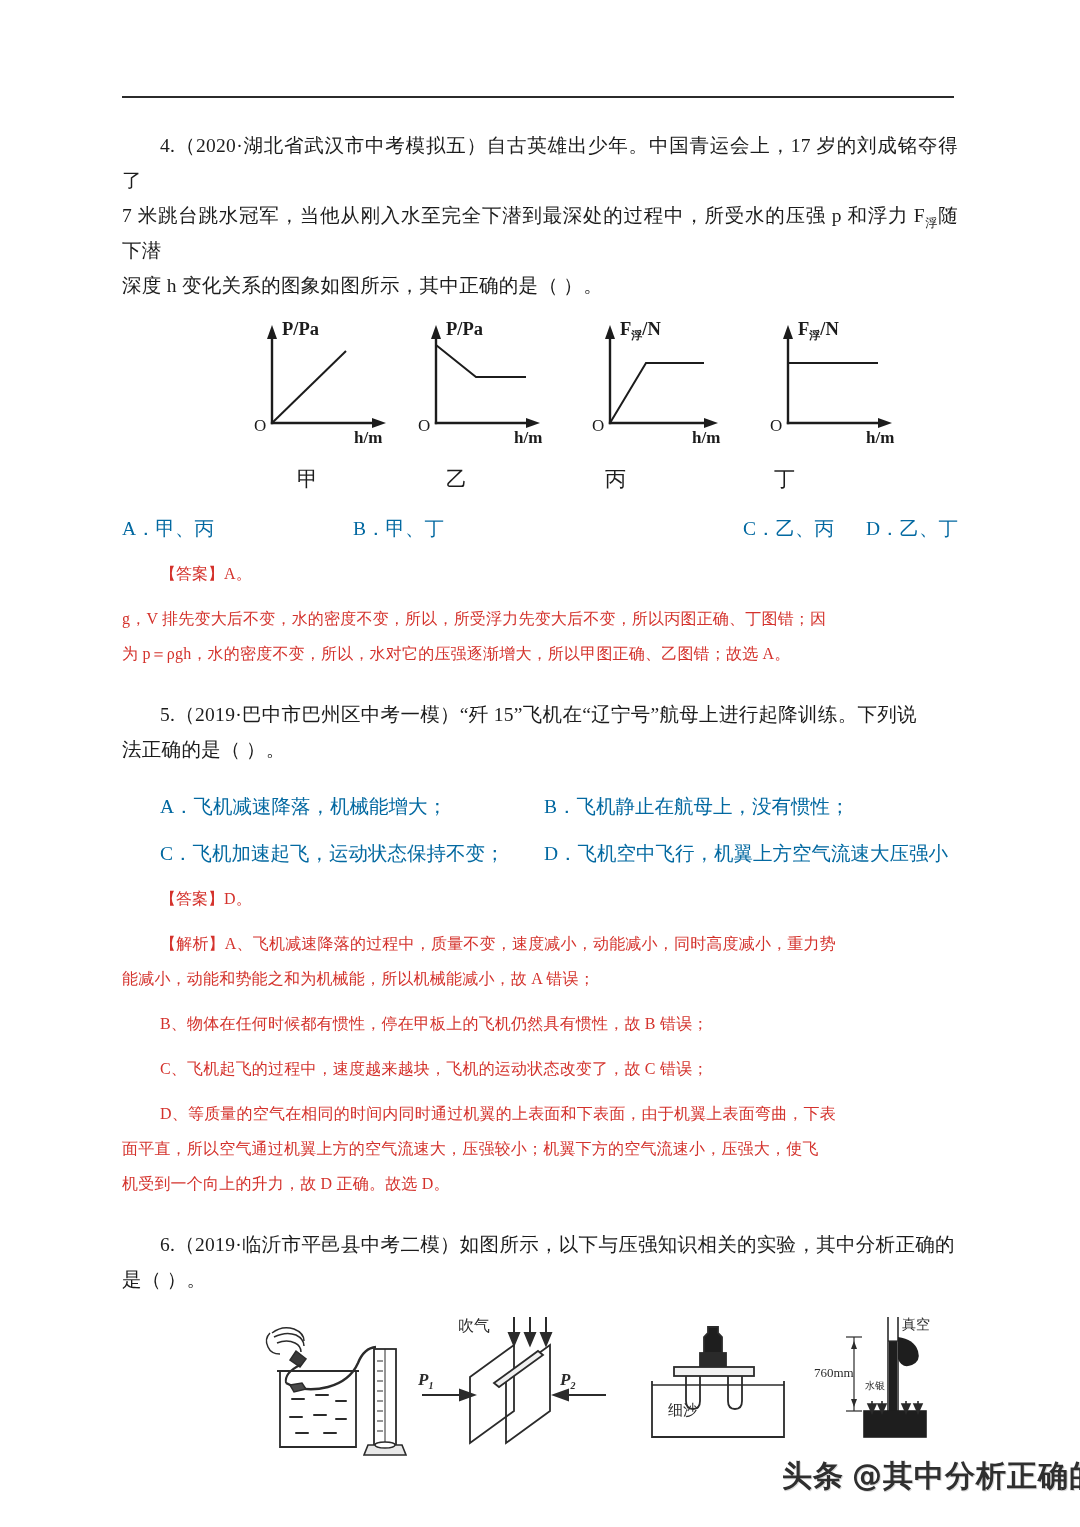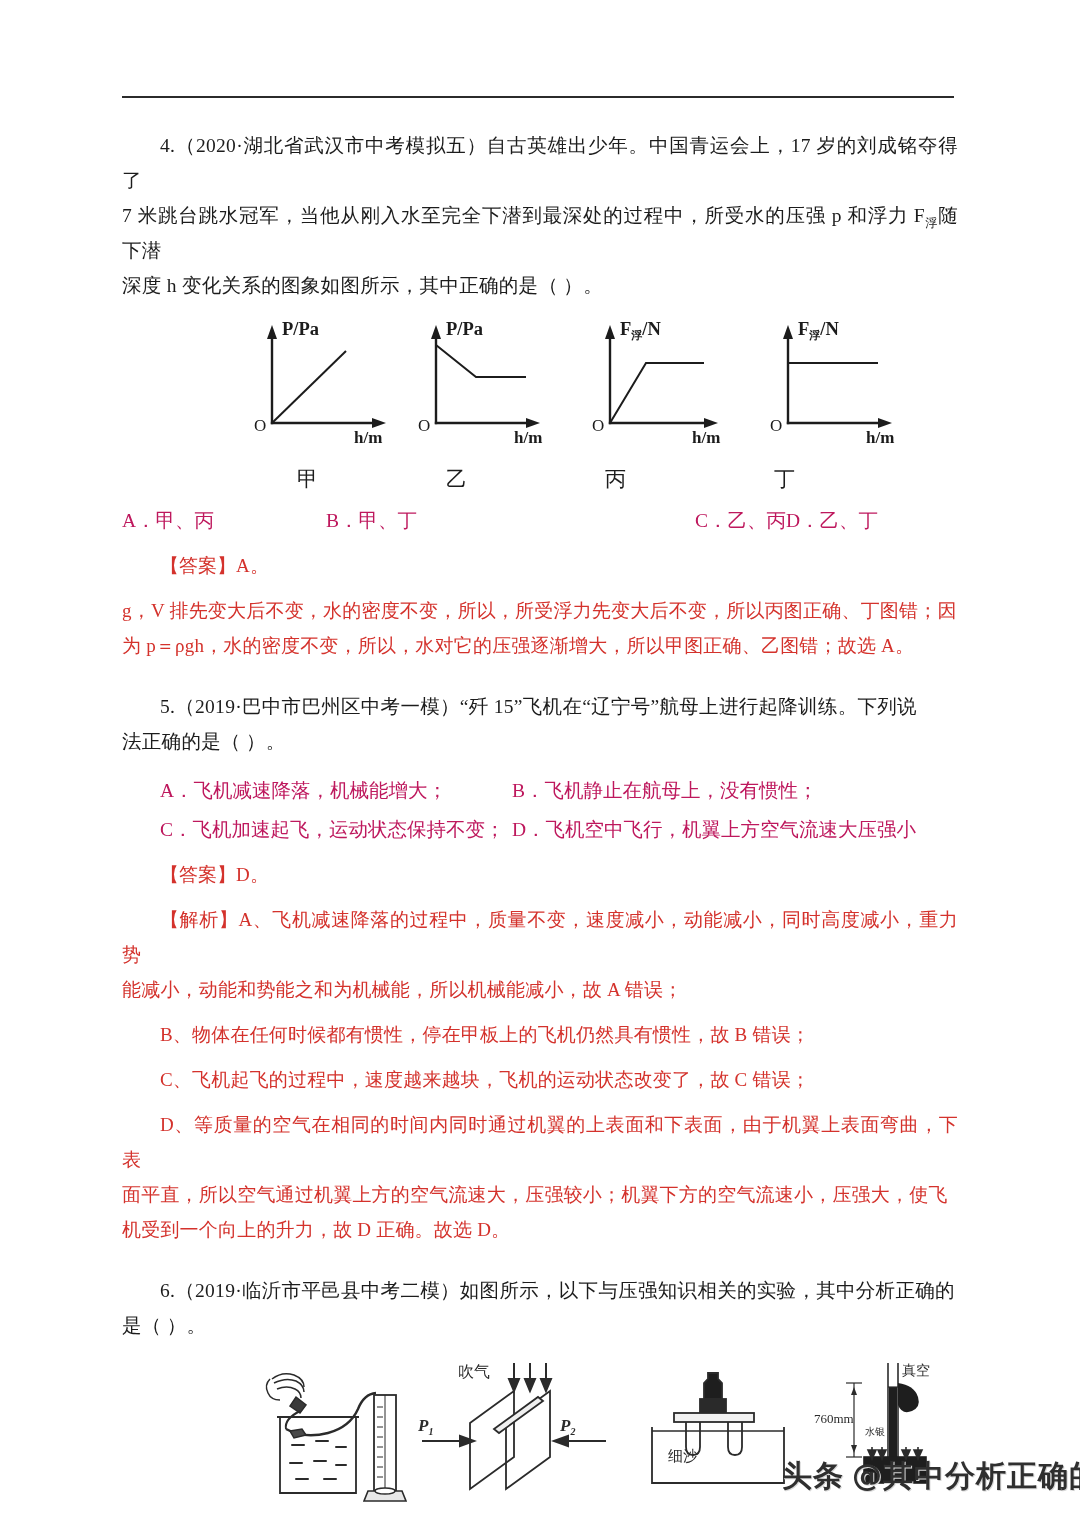--- a/index.html
+++ b/index.html
@@ -43,33 +43,34 @@
     line-height: 35px;
     color: #1c1c1c;
     letter-spacing: 0.3px;
     text-align: justify;
   }
   .q-line.indent { text-indent: 38px; }
 
   .opts-row {
     font-size: 19.5px;
     line-height: 35px;
-    color: #be185d;
+    color: #0369a1;
     display: flex;
-    margin-top: 4px;
+    margin-top: 12px;
+    gap: 32px;
   }
   .opts-row .opt { white-space: nowrap; }
   .opt-a { width: 204px; }
   .opt-b { width: 228px; }
   .opt-c { width: 232px; text-align: right; }
   .opt-d { width: auto; }
 
   .red {
     color: #d4322c;
-    font-size: 19px;
+    font-size: 16px;
     line-height: 35px;
     text-align: justify;
     letter-spacing: 0.2px;
   }
   .red.indent { text-indent: 38px; }
   .red .lbl { letter-spacing: 0; }
 
   .gap-sm { height: 10px; }
   .gap-lg { height: 26px; }
 

